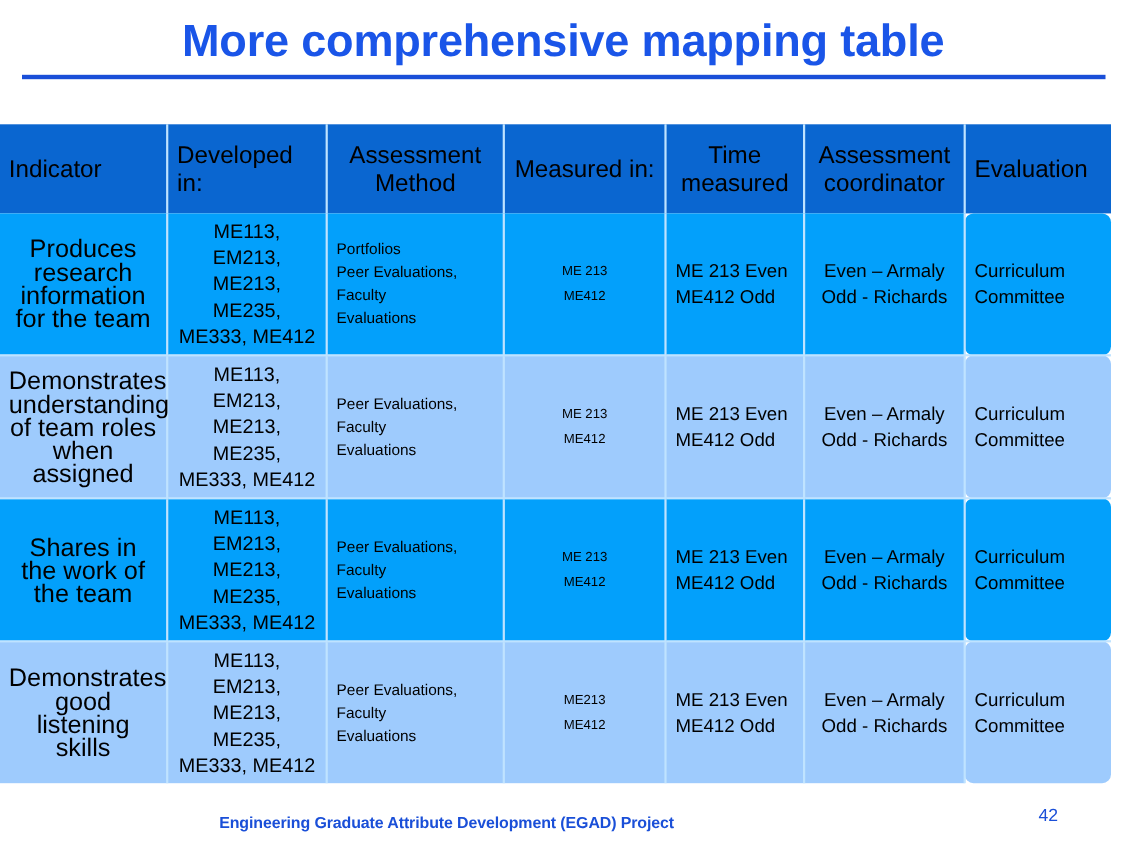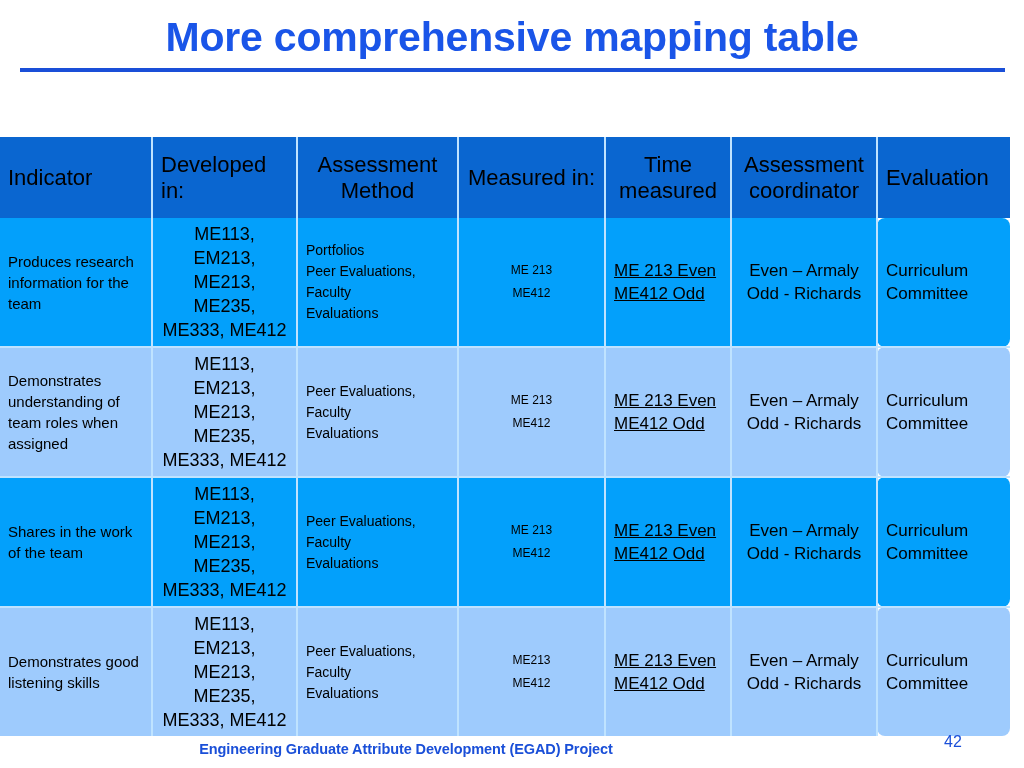--- a/index.html
+++ b/index.html
@@ -39,21 +39,20 @@
   }
 
   
   #mapping-table {
     position: absolute;
     top: 113px;
     left: 0px;
     width: 1010px;
     border-collapse: collapse;
     table-layout: fixed;
-    margin-top: 24px;
   }
   #mapping-table td,
   #mapping-table th {
     border-right: 2px solid #bfe3ff;
     border-bottom: 2px solid #bfe3ff;
     padding: 4px 8px;
     color: #000000;
     font-weight: 400;
     vertical-align: middle;
   }
@@ -80,23 +79,23 @@
   th.h-left   { text-align: left; }
   th.h-center { text-align: center; }
 
   
   tbody tr.row-dark  td { background: #03a0fb; }
   tbody tr.row-light td { background: #9ecbfd; }
   tbody tr { height: 125px; }
   tbody tr:last-child { height: 108px; }
 
   td.cell-indicator {
-    font-size: 15px;
+    font-size: 23px;
     line-height: 21px;
-    text-align: left;
+    text-align: center;
   }
   td.cell-developed {
     font-size: 18px;
     line-height: 24px;
     text-align: center;
   }
   td.cell-method {
     font-size: 14px;
     line-height: 21px;
     text-align: left;
@@ -104,21 +103,20 @@
   td.cell-measured {
     font-size: 12px;
     line-height: 23px;
     text-align: center;
   }
   td.cell-time {
     font-size: 17px;
     line-height: 23px;
     text-align: left;
     padding-left: 14px;
-    text-decoration: underline;
   }
   td.cell-coordinator {
     font-size: 17px;
     line-height: 23px;
     text-align: center;
   }
   td.cell-evaluation {
     font-size: 17px;
     line-height: 23px;
     text-align: left;

